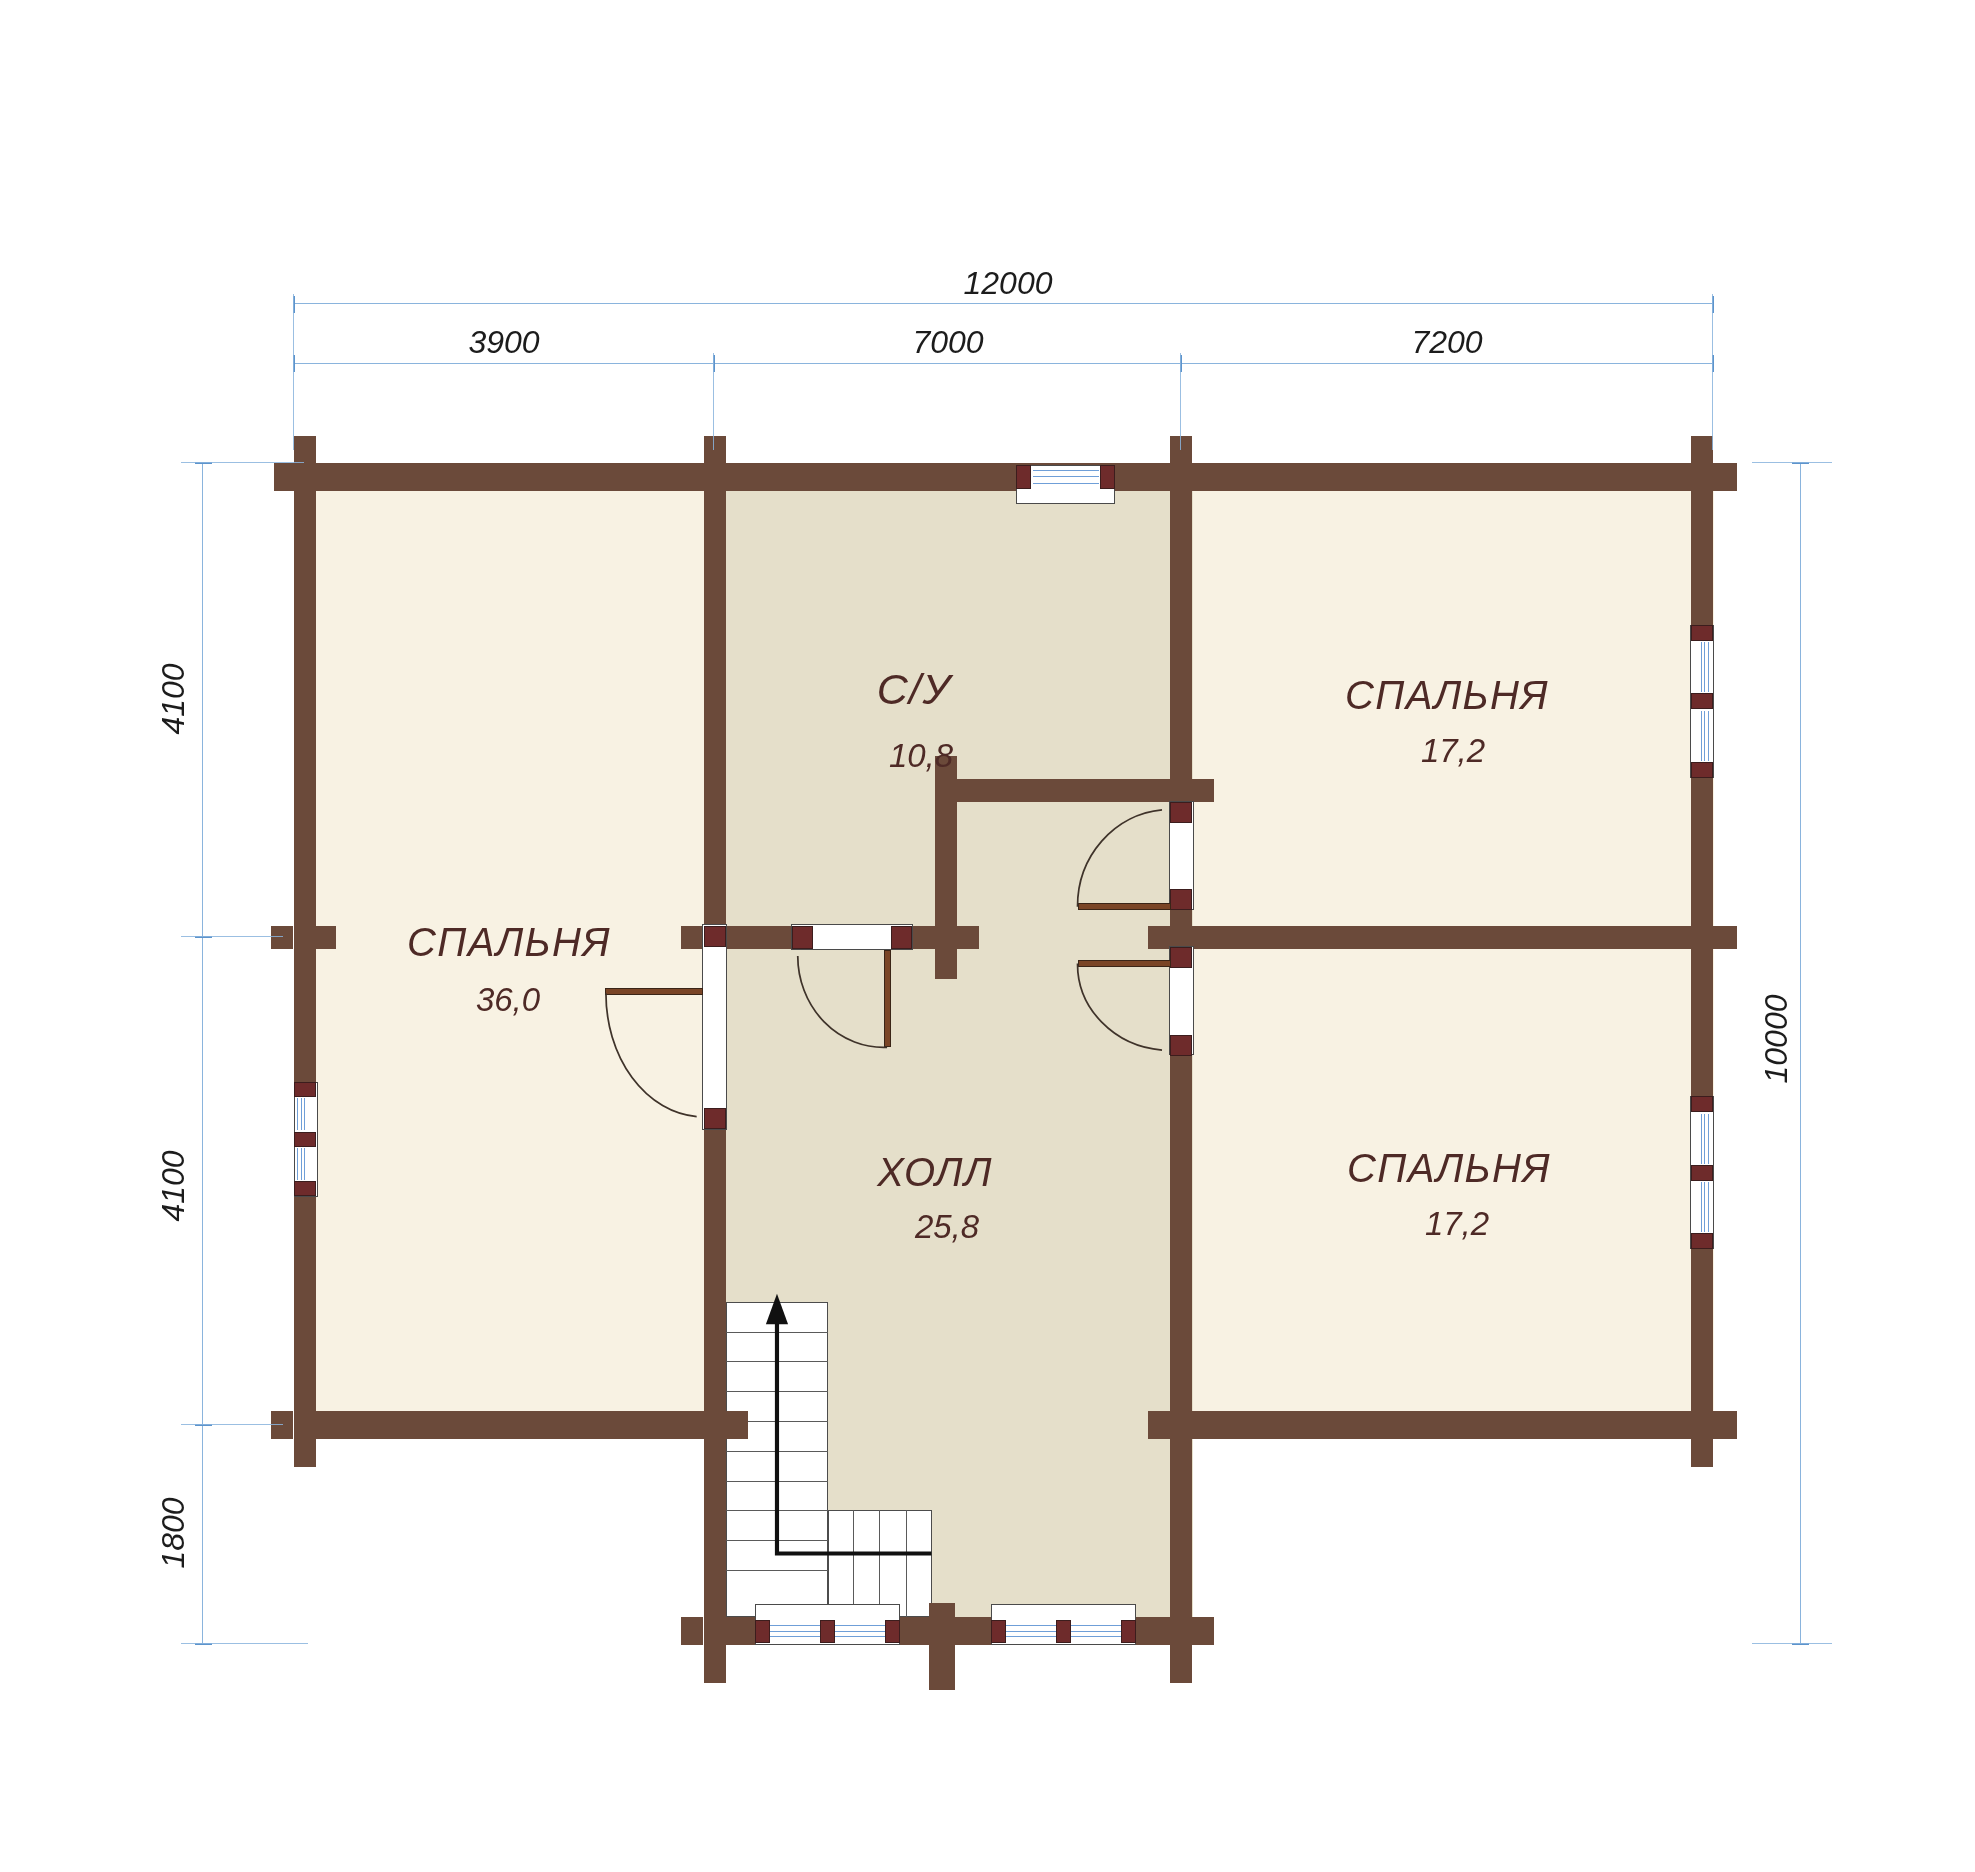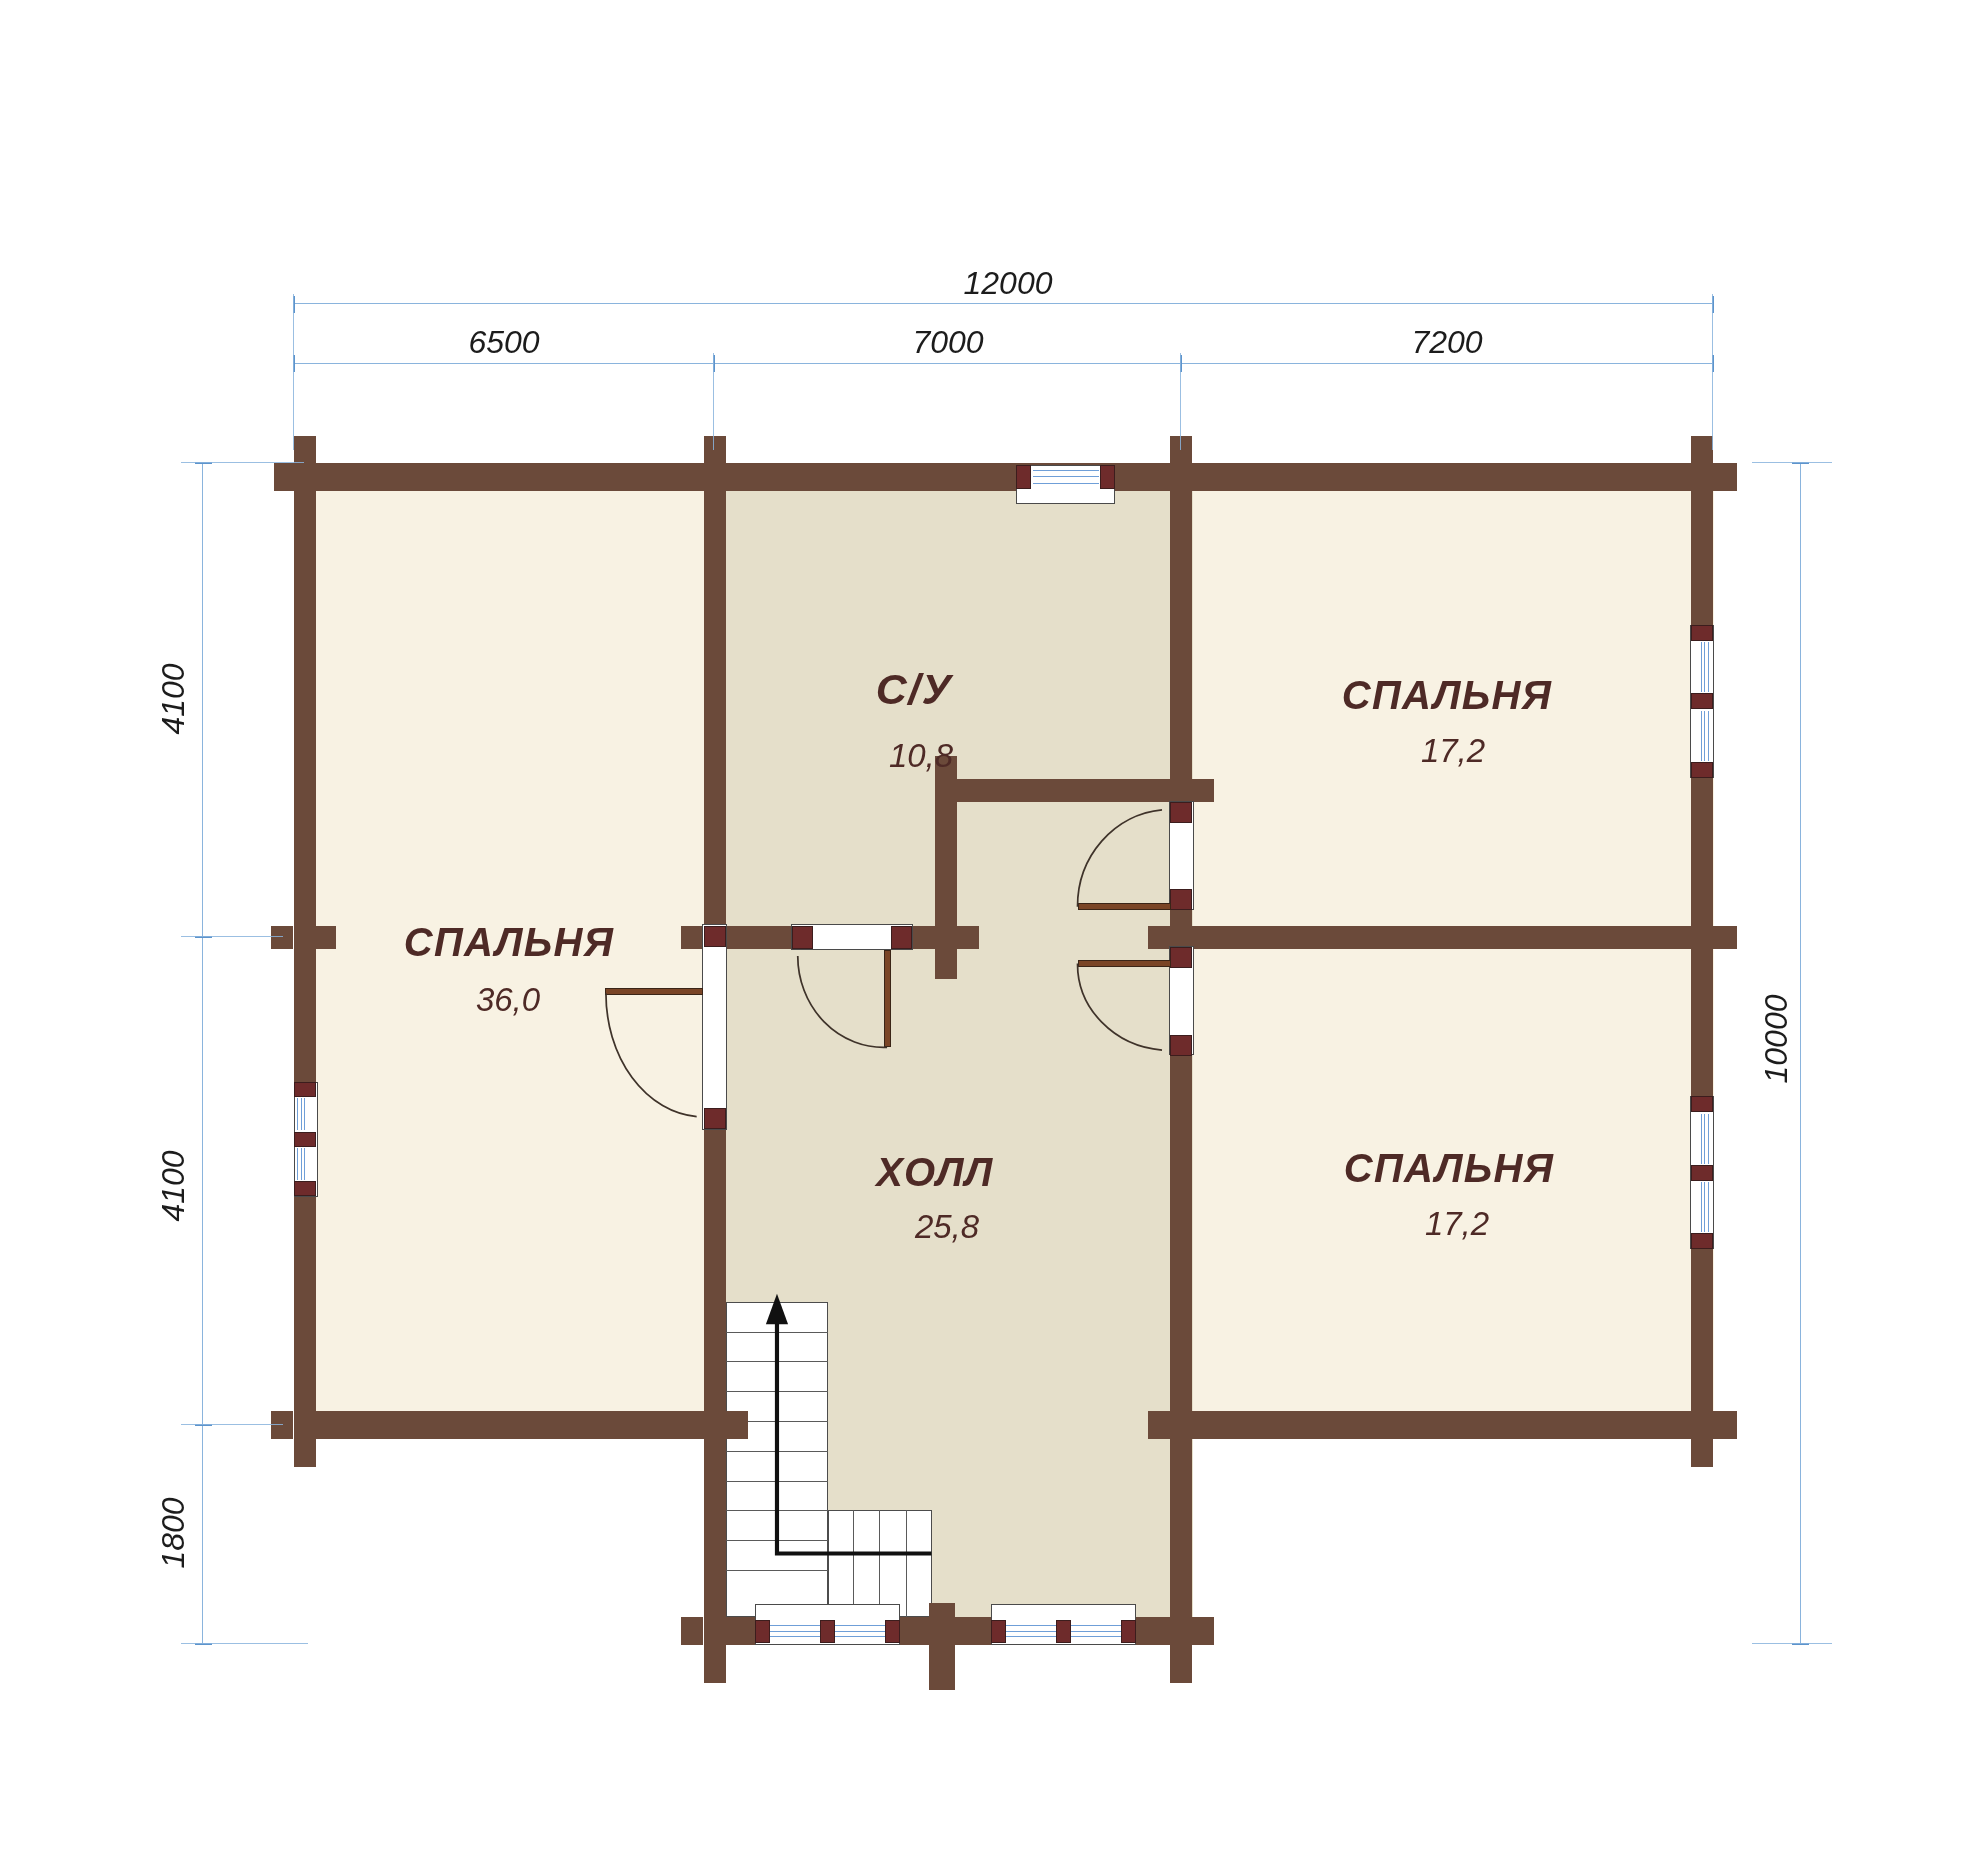--- a/index.html
+++ b/index.html
@@ -23,21 +23,21 @@
   .dimline-h{position:absolute;height:1.4px;background:var(--dim-line);}
   .dimline-v{position:absolute;width:1.4px;background:var(--dim-line);}
   .ext-h{position:absolute;height:1.4px;background:var(--dim-line);opacity:.85;}
   .ext-v{position:absolute;width:1.4px;background:var(--dim-line);opacity:.85;}
   .tick-v{position:absolute;width:2.1px;height:16.6px;background:var(--dim-tick);}
   .tick-h{position:absolute;height:2.1px;width:16.6px;background:var(--dim-tick);}
   .dimtext{position:absolute;color:#1c1c1c;font-style:italic;font-size:32px;
            transform:translate(-50%,-50%);white-space:nowrap;}
   .dimtext.rot{transform:translate(-50%,-50%) rotate(-90deg);}
   .roomname{position:absolute;color:var(--label);font-style:italic;font-size:40px;letter-spacing:1.4px;
-            transform:translate(-50%,-50%);white-space:nowrap;font-weight:bold;}
+            transform:translate(-50%,-50%);white-space:nowrap;}
   .roomarea{position:absolute;color:var(--label);font-style:italic;font-size:33px;
             transform:translate(-50%,-50%);white-space:nowrap;}
   .title{position:absolute;color:#1c1c1c;font-style:italic;font-size:46px;
          transform:translate(-50%,-50%);white-space:nowrap;}
   svg{position:absolute;left:0;top:0;}
 </style>
 </head>
 <body>
 
 <div id="canvas">
@@ -197,21 +197,21 @@
   <div class="dimline-h" style="left:294px;top:303px;width:1420px;"></div>
   <div class="tick-v" style="left:293px;top:296px;"></div>
   <div class="tick-v" style="left:1712px;top:296px;"></div>
   <div class="dimtext" style="left:1008px;top:283px;text-align:center;">12000</div>
 
   <div class="dimline-h" style="left:294px;top:363px;width:1420px;"></div>
   <div class="tick-v" style="left:293px;top:355px;"></div>
   <div class="tick-v" style="left:713px;top:355px;"></div>
   <div class="tick-v" style="left:1180px;top:355px;"></div>
   <div class="tick-v" style="left:1712px;top:355px;"></div>
-  <div class="dimtext" style="left:504px;top:342px;">6500</div>
+  <div class="dimtext" style="left:504px;top:342px;">3900</div>
   <div class="dimtext" style="left:948px;top:342px;">7000</div>
   <div class="dimtext" style="left:1447px;top:342px;">7200</div>
 
   <div class="ext-v" style="left:293px;top:294px;height:156px;"></div>
   <div class="ext-v" style="left:713px;top:353px;height:97px;"></div>
   <div class="ext-v" style="left:1180px;top:353px;height:97px;"></div>
   <div class="ext-v" style="left:1712px;top:294px;height:156px;"></div>
 
   <div class="dimline-v" style="left:202px;top:463px;height:1182px;"></div>
   <div class="tick-h" style="left:195px;top:462px;"></div>

